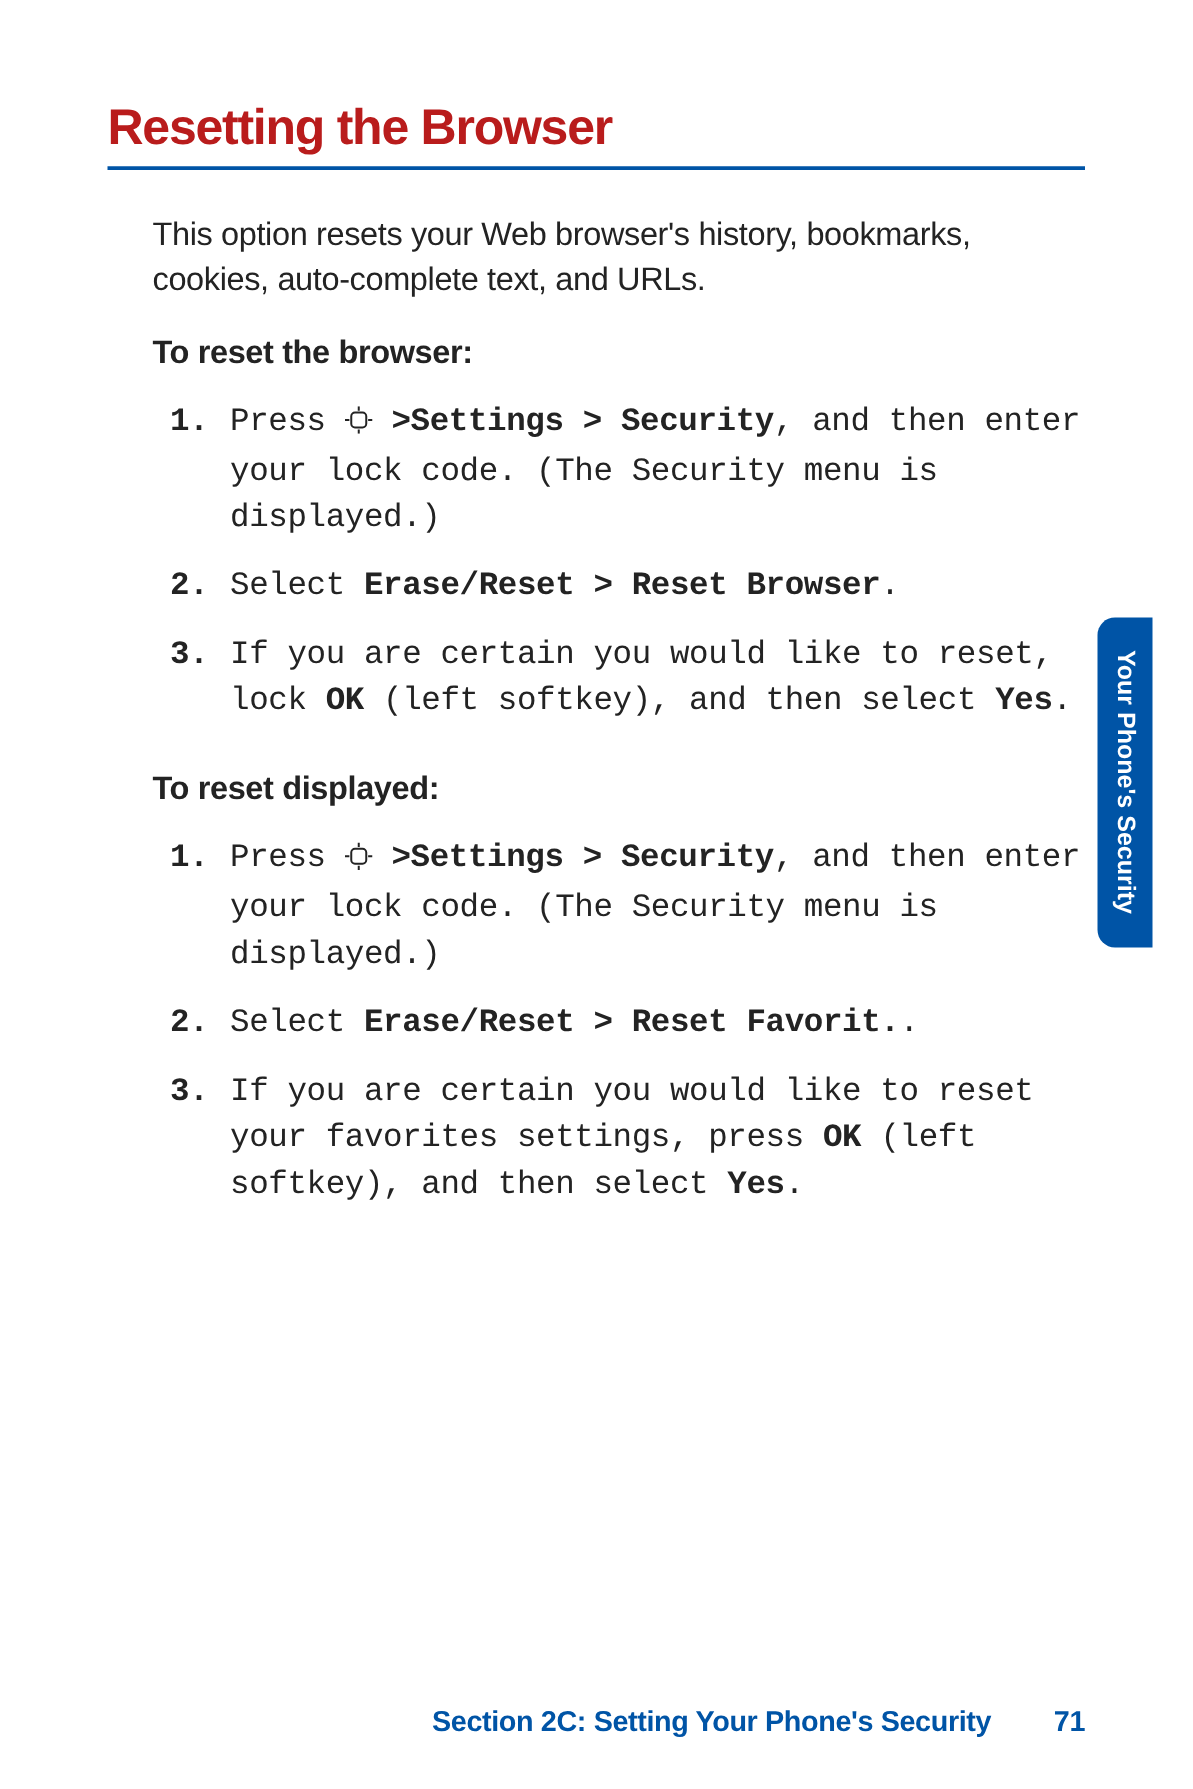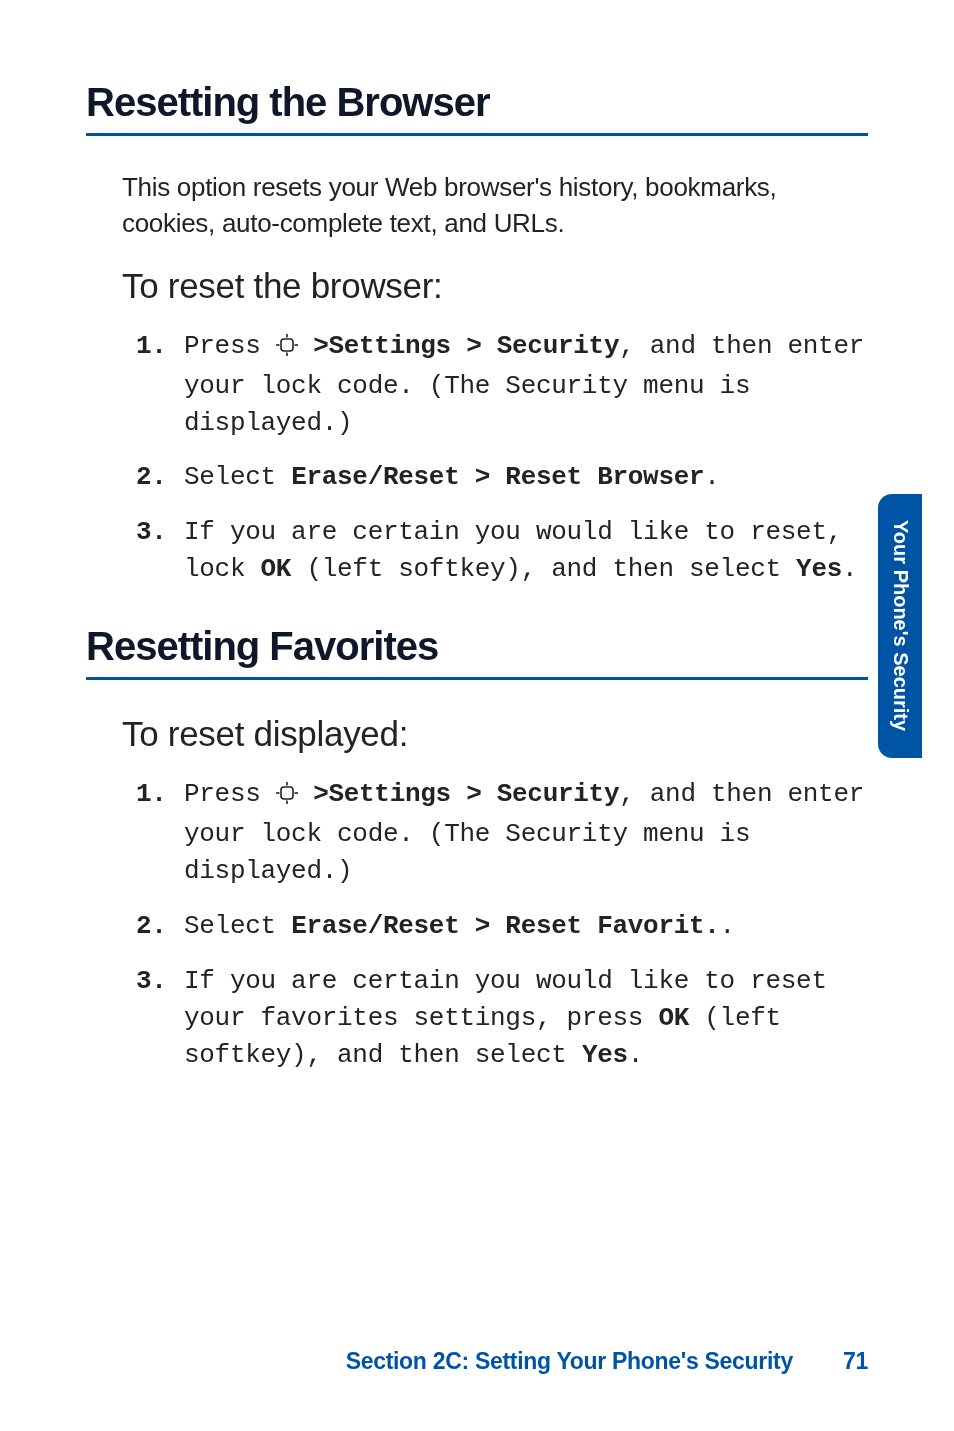--- a/index.html
+++ b/index.html
@@ -12,41 +12,41 @@
     font-family: "Helvetica Neue", Helvetica, Arial, sans-serif;
     font-stretch: condensed;
     color: #232323;
     position: relative;
     letter-spacing: -0.3px;
   }
   .page {
     padding: 80px 86px 0 86px;
   }
   h1.section-title {
-    color: #0f172a;
+    color: #b91c1c;
     font-weight: 700;
     font-size: 40px;
     margin: 0 0 6px 0;
     border-bottom: 3px solid #0054a6;
     padding-bottom: 8px;
     letter-spacing: -1px;
   }
   h1.section-title + .body-indent { margin-top: 34px; }
 
   .body-indent { padding-left: 36px; }
 
   p.intro {
     font-size: 26px;
     line-height: 1.38;
     margin: 12px 0 24px 0;
     font-weight: 400;
   }
   p.lead {
-    font-size: 35px;
-    font-weight: 400;
+    font-size: 26px;
+    font-weight: 700;
     margin: 0 0 22px 0;
   }
   ol.steps {
     list-style: none;
     padding: 0 0 0 14px;
     margin: 0 0 36px 0;
     counter-reset: step;
     font-family: Liberation Mono, monospace;
   }
   ol.steps li {
@@ -83,21 +83,21 @@
     font-size: 20px;
     display: flex;
     align-items: center;
     justify-content: center;
     writing-mode: vertical-rl;
     letter-spacing: 0px;
   }
   .footer {
     position: absolute;
     left: 86px; right: 86px;
-    bottom: 56px;
+    bottom: 40px;
     text-align: right;
     font-size: 23px;
     color: #0054a6;
     font-weight: 700;
   }
   .footer .pg { display:inline-block; margin-left: 44px; }
   .sec2 { margin-top: 10px; }
 </style>
 </head>
 <body>
@@ -120,21 +120,20 @@
       </li>
       <li>
         <span>Select </span><span class="b">Erase/Reset &gt; Reset Browser</span><span>.</span>
       </li>
       <li>
         <span>If you are certain you would like to reset, lock </span><span class="b">OK</span><span> (left softkey), and then select </span><span class="b">Yes</span><span>.</span>
       </li>
     </ol>
   </div>
 
-  <h1 class="section-title sec2">Resetting Favorites</h1>
   <div class="body-indent">
     <p class="lead">To reset displayed:</p>
     <ol class="steps">
       <li>
         <span>Press </span><span class="nav-icon"><svg width="22" height="22" viewBox="0 0 22 22">
               <rect x="5" y="5" width="12" height="12" rx="3" ry="3" fill="none" stroke="#232323" stroke-width="1.6"></rect>
               <line x1="11" y1="0" x2="11" y2="3.5" stroke="#232323" stroke-width="1.6"></line>
               <line x1="11" y1="18.5" x2="11" y2="22" stroke="#232323" stroke-width="1.6"></line>
               <line x1="0" y1="11" x2="3.5" y2="11" stroke="#232323" stroke-width="1.6"></line>
               <line x1="18.5" y1="11" x2="22" y2="11" stroke="#232323" stroke-width="1.6"></line>

